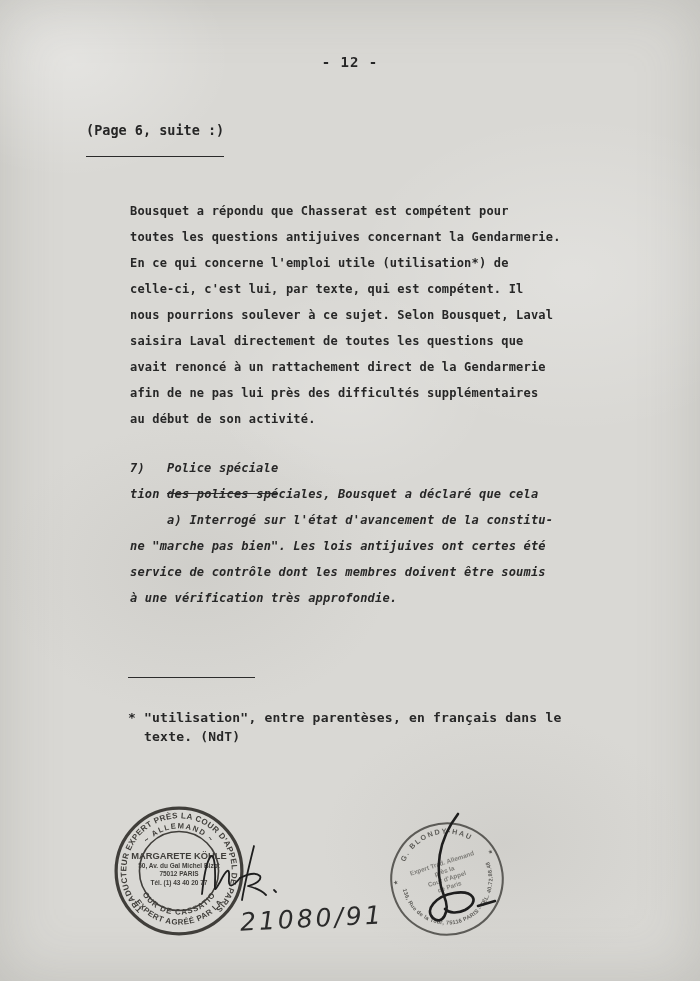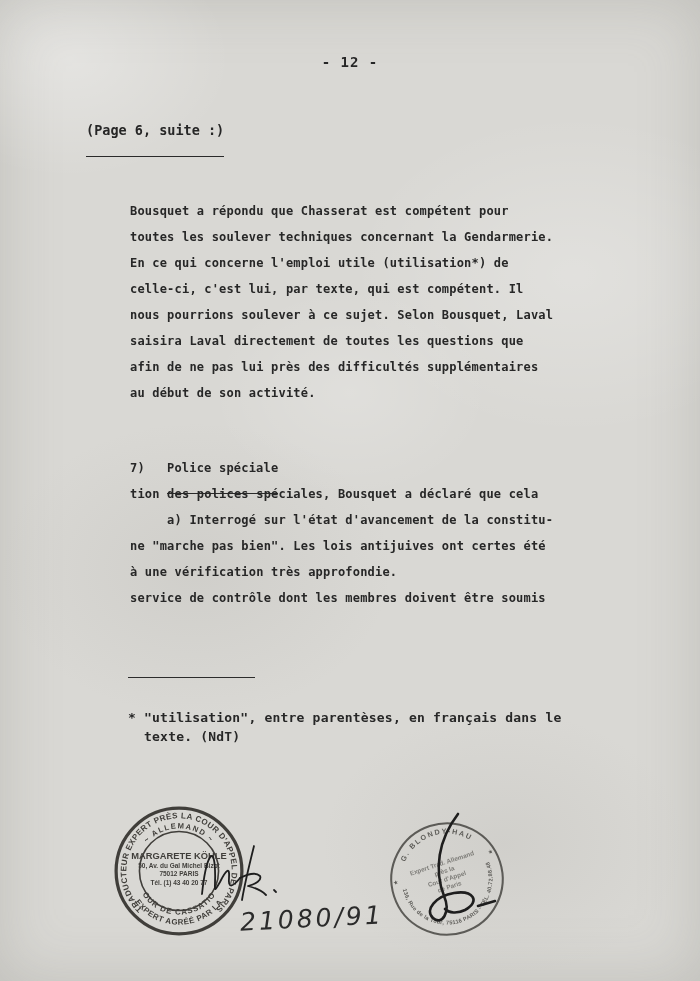--- a/index.html
+++ b/index.html
@@ -22,21 +22,21 @@
     position:absolute;top:54px;left:0;width:700px;text-align:center;
     font-size:14px;font-weight:700;letter-spacing:1px;color:#262626;
   }
   .heading{
     position:absolute;top:122px;left:86px;
     font-size:13.5px;font-weight:700;color:#262626;white-space:pre;
   }
   .u{border-bottom:1.6px solid #2a2a2a;padding-bottom:18px;}
   .block{position:absolute;left:130px;}
   .para1{top:198px;}
-  .section{top:455px;}
+  .section{top:455px;font-style:italic;}
   .line{
     white-space:pre;font-size:12px;line-height:26px;
     font-weight:700;color:#272727;letter-spacing:.2px;
   }
   .sec-num{display:inline-block;width:37px;}
   .footnote-rule{
     position:absolute;top:677px;left:128px;width:127px;
     border-top:1.8px solid #2c2c2c;height:0;
   }
   .footnote{position:absolute;top:708px;left:128px;}
@@ -81,36 +81,37 @@
 <body>
 
 <div class="page">
 
   <div class="pagenum">- 12 -</div>
 
   <div class="heading"><span class="u">(Page 6, suite :)</span></div>
 
   <div class="block para1">
     <div class="line">Bousquet a répondu que Chasserat est compétent pour</div>
-    <div class="line">toutes les soulever techniques concernant la Gendarmerie.</div>
+    <div class="line">toutes les questions antijuives concernant la Gendarmerie.</div>
     <div class="line">En ce qui concerne l'emploi utile (utilisation*) de</div>
     <div class="line">celle-ci, c'est lui, par texte, qui est compétent. Il</div>
     <div class="line">nous pourrions soulever à ce sujet. Selon Bousquet, Laval</div>
     <div class="line">saisira Laval directement de toutes les questions que</div>
+    <div class="line">avait renoncé à un rattachement direct de la Gendarmerie</div>
     <div class="line">afin de ne pas lui près des difficultés supplémentaires</div>
     <div class="line">au début de son activité.</div>
   </div>
 
   <div class="block section">
     <div class="line"><span class="sec-num">7)</span><span class="u">Police spéciale</span></div>
     <div class="line">tion des polices spéciales, Bousquet a déclaré que cela</div>
     <div class="line">     a) Interrogé sur l'état d'avancement de la constitu-</div>
     <div class="line">ne "marche pas bien". Les lois antijuives ont certes été</div>
+    <div class="line">service de contrôle dont les membres doivent être soumis</div>
     <div class="line">à une vérification très approfondie.</div>
-    <div class="line">service de contrôle dont les membres doivent être soumis</div>
   </div>
 
   <div class="footnote-rule"></div>
 
   <div class="footnote">
     <div class="fline">* "utilisation", entre parentèses, en français dans le</div>
     <div class="fline">  texte. (NdT)</div>
   </div>
 
   <div class="stamp stamp-left">

